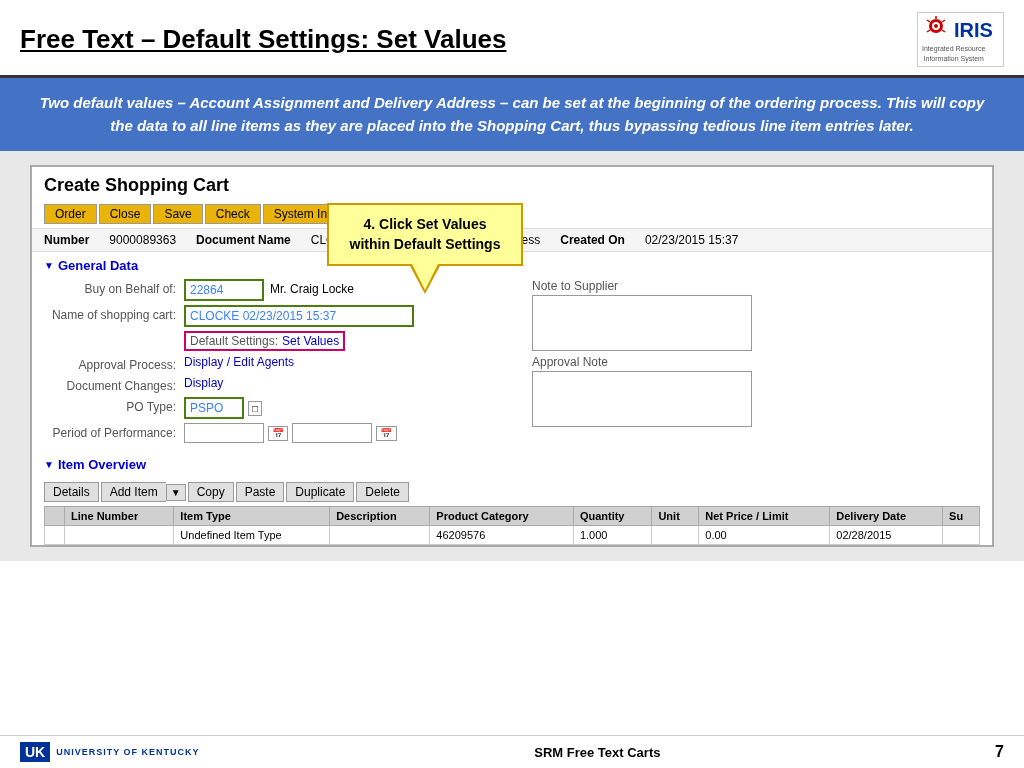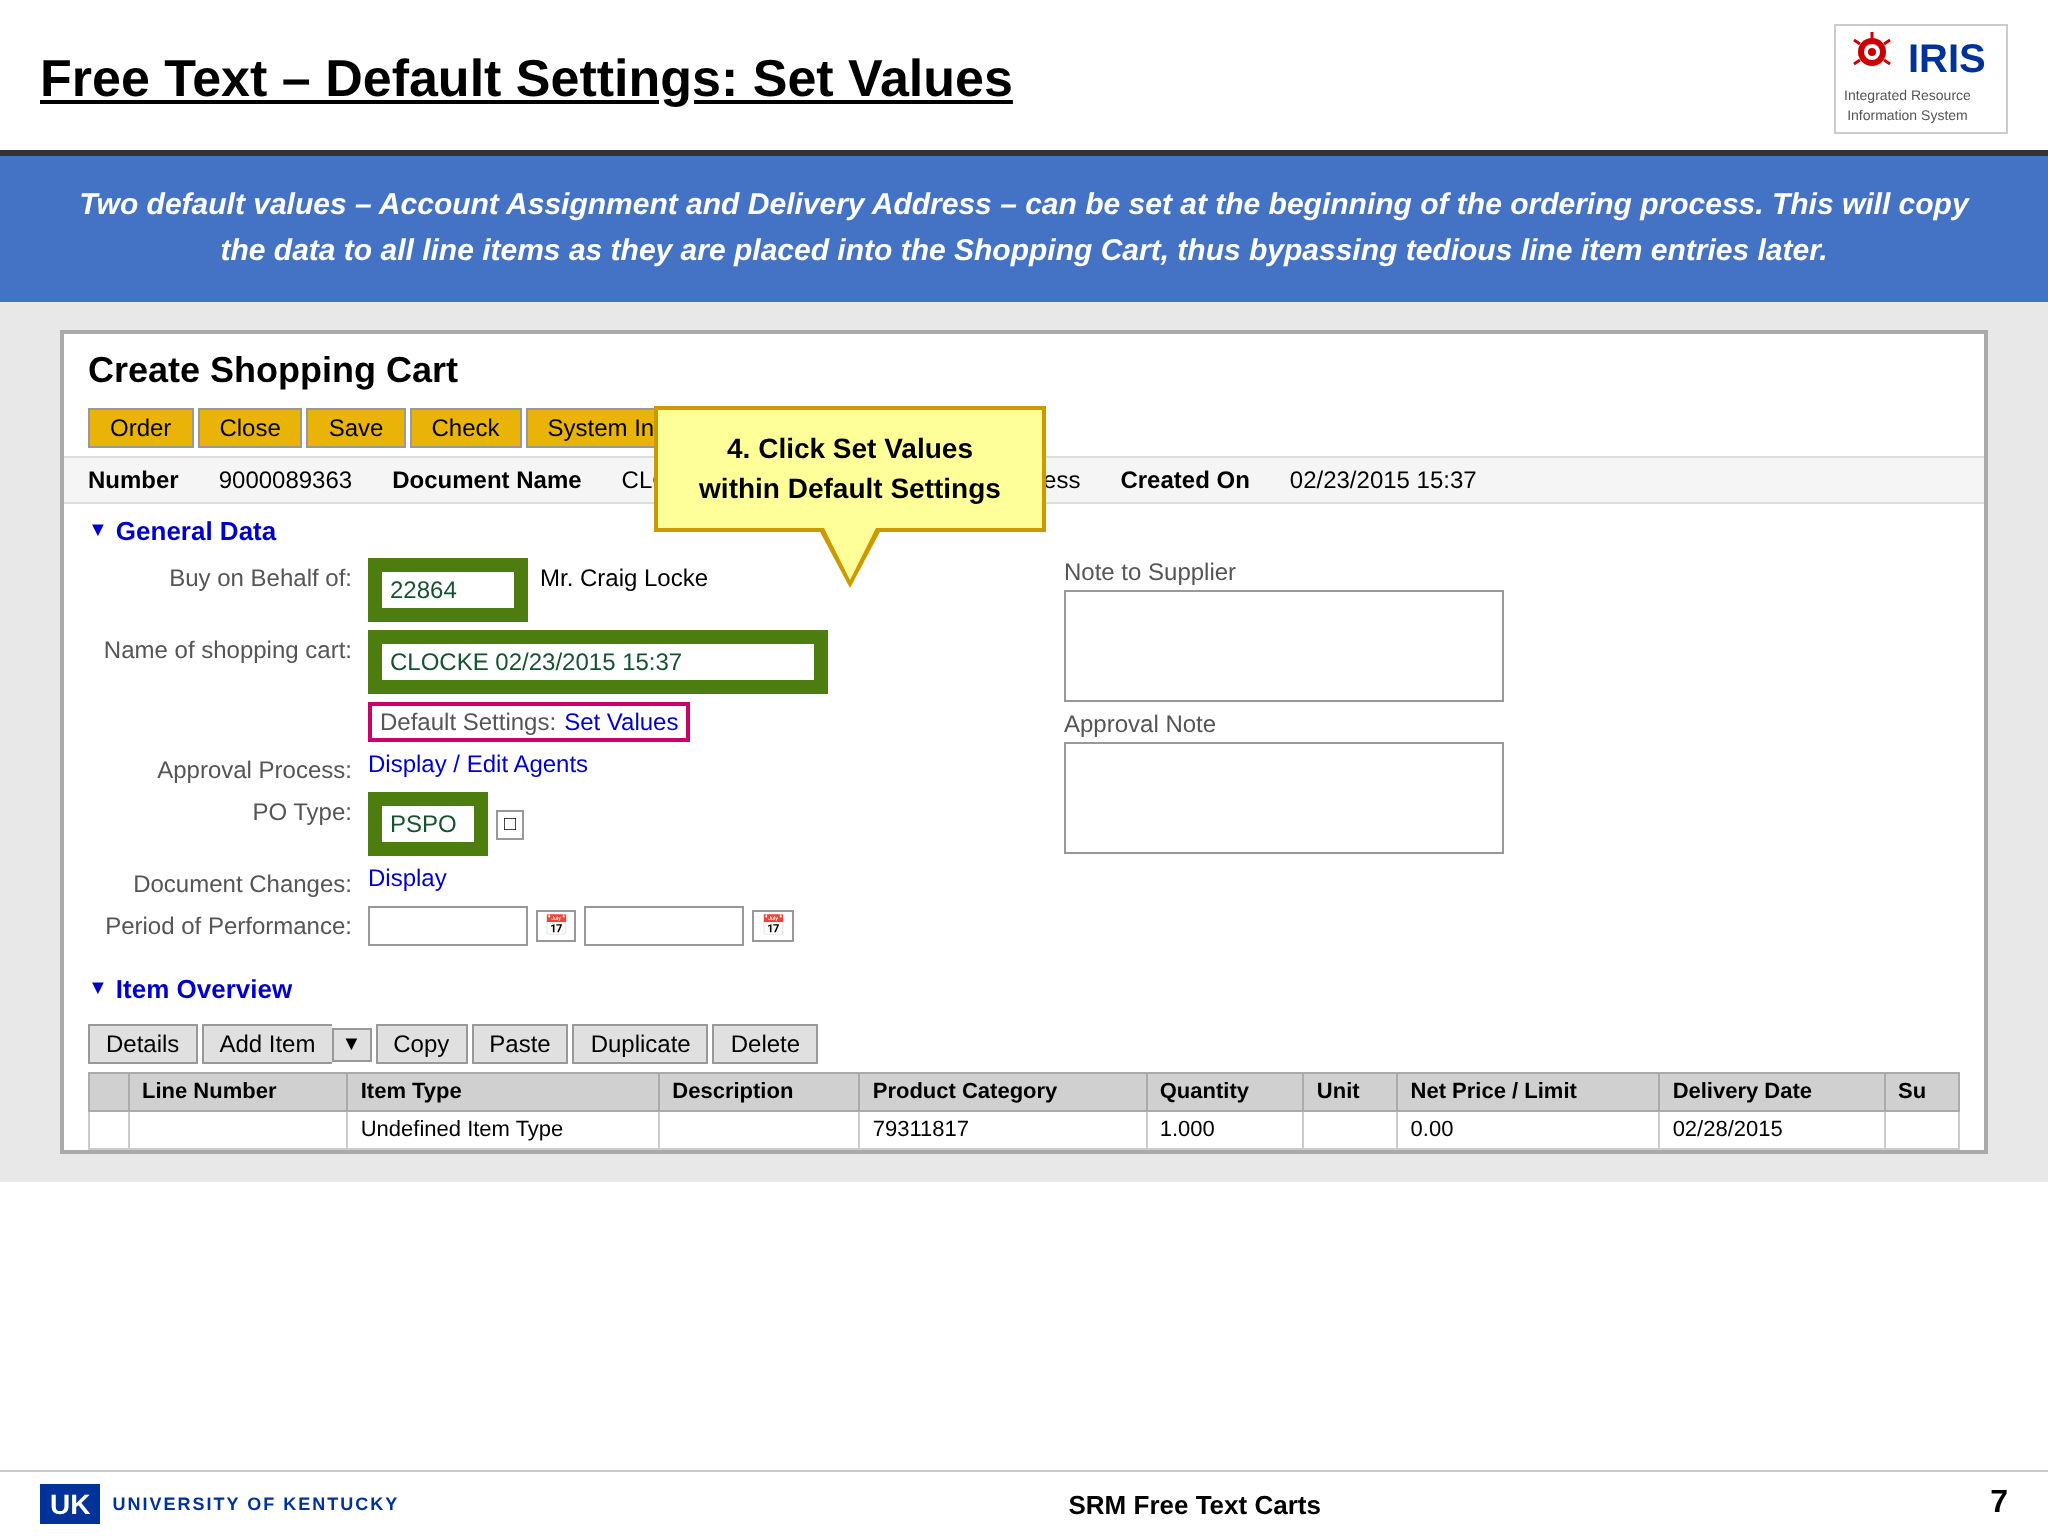--- a/index.html
+++ b/index.html
@@ -154,25 +154,25 @@
     .form-label {
       color: #555;
       text-align: right;
       min-width: 140px;
       padding-right: 8px;
       padding-top: 3px;
       flex-shrink: 0;
       font-size: 12px;
     }
     .form-input {
-      border: 7px solid #4d7c0f;
+      border: 2px solid #4d7c0f;
       padding: 2px 4px;
       font-size: 12px;
       width: 200px;
-      color: #14532d;
+      color: #3b82f6;
     }
     .form-input-wide {
       width: 230px;
     }
 
     
     .default-settings-row {
       border: 2px solid #cc0066;
       display: inline-flex;
       align-items: center;
@@ -466,30 +466,30 @@
               <a class="ds-link">Set Values</a>
             </div>
           </div>
 
           <div class="form-row">
             <span class="form-label">Approval Process:</span>
             <a class="link-blue">Display / Edit Agents</a>
           </div>
 
           <div class="form-row">
+            <span class="form-label">Document Changes:</span>
+            <a class="link-blue">Display</a>
+          </div>
+
+          <div class="form-row">
             <span class="form-label">PO Type:</span>
             <div class="po-type-row">
               <input class="form-input" type="text" value="PSPO" style="width: 60px;">
               <span class="po-copy-icon">□</span>
             </div>
-          </div>
-
-          <div class="form-row">
-            <span class="form-label">Document Changes:</span>
-            <a class="link-blue">Display</a>
           </div>
 
           <div class="form-row">
             <span class="form-label">Period of Performance:</span>
             <div class="perf-row">
               <input class="perf-input" type="text" style="">
               <span class="cal-icon">📅</span>
               <input class="perf-input" type="text" style="">
               <span class="cal-icon">📅</span>
             </div>
@@ -543,21 +543,21 @@
             <th>Delivery Date</th>
             <th>Su</th>
           </tr>
         </thead>
         <tbody>
           <tr>
             <td></td>
             <td></td>
             <td>Undefined Item Type</td>
             <td></td>
-            <td>79311817</td>
+            <td>46209576</td>
             <td>1.000</td>
             <td></td>
             <td>0.00</td>
             <td>02/28/2015</td>
             <td></td>
           </tr>
         </tbody>
       </table>
     </div>
 

